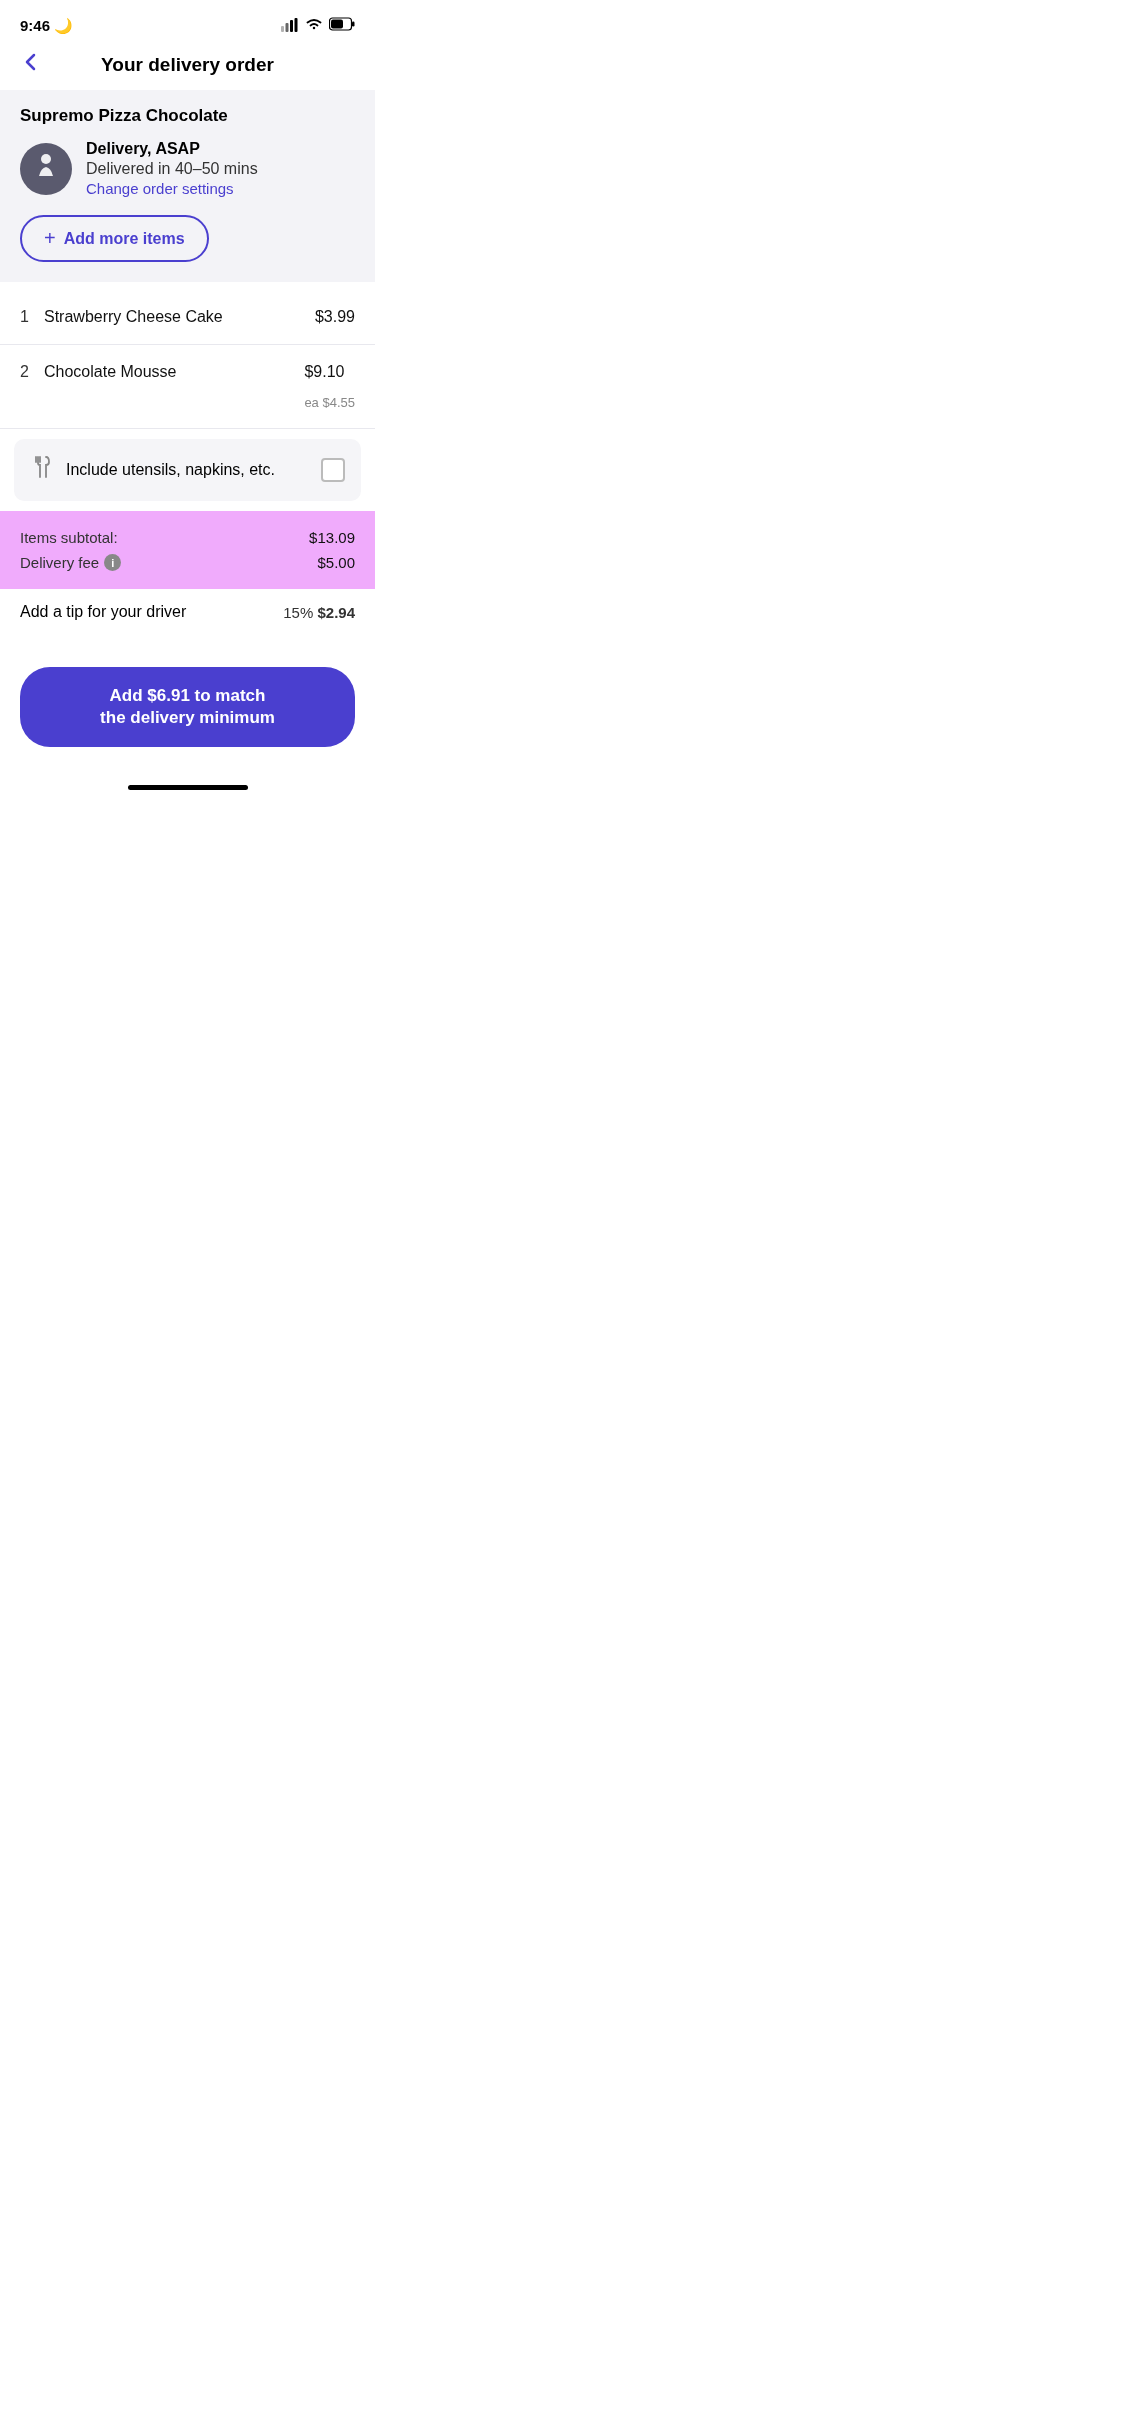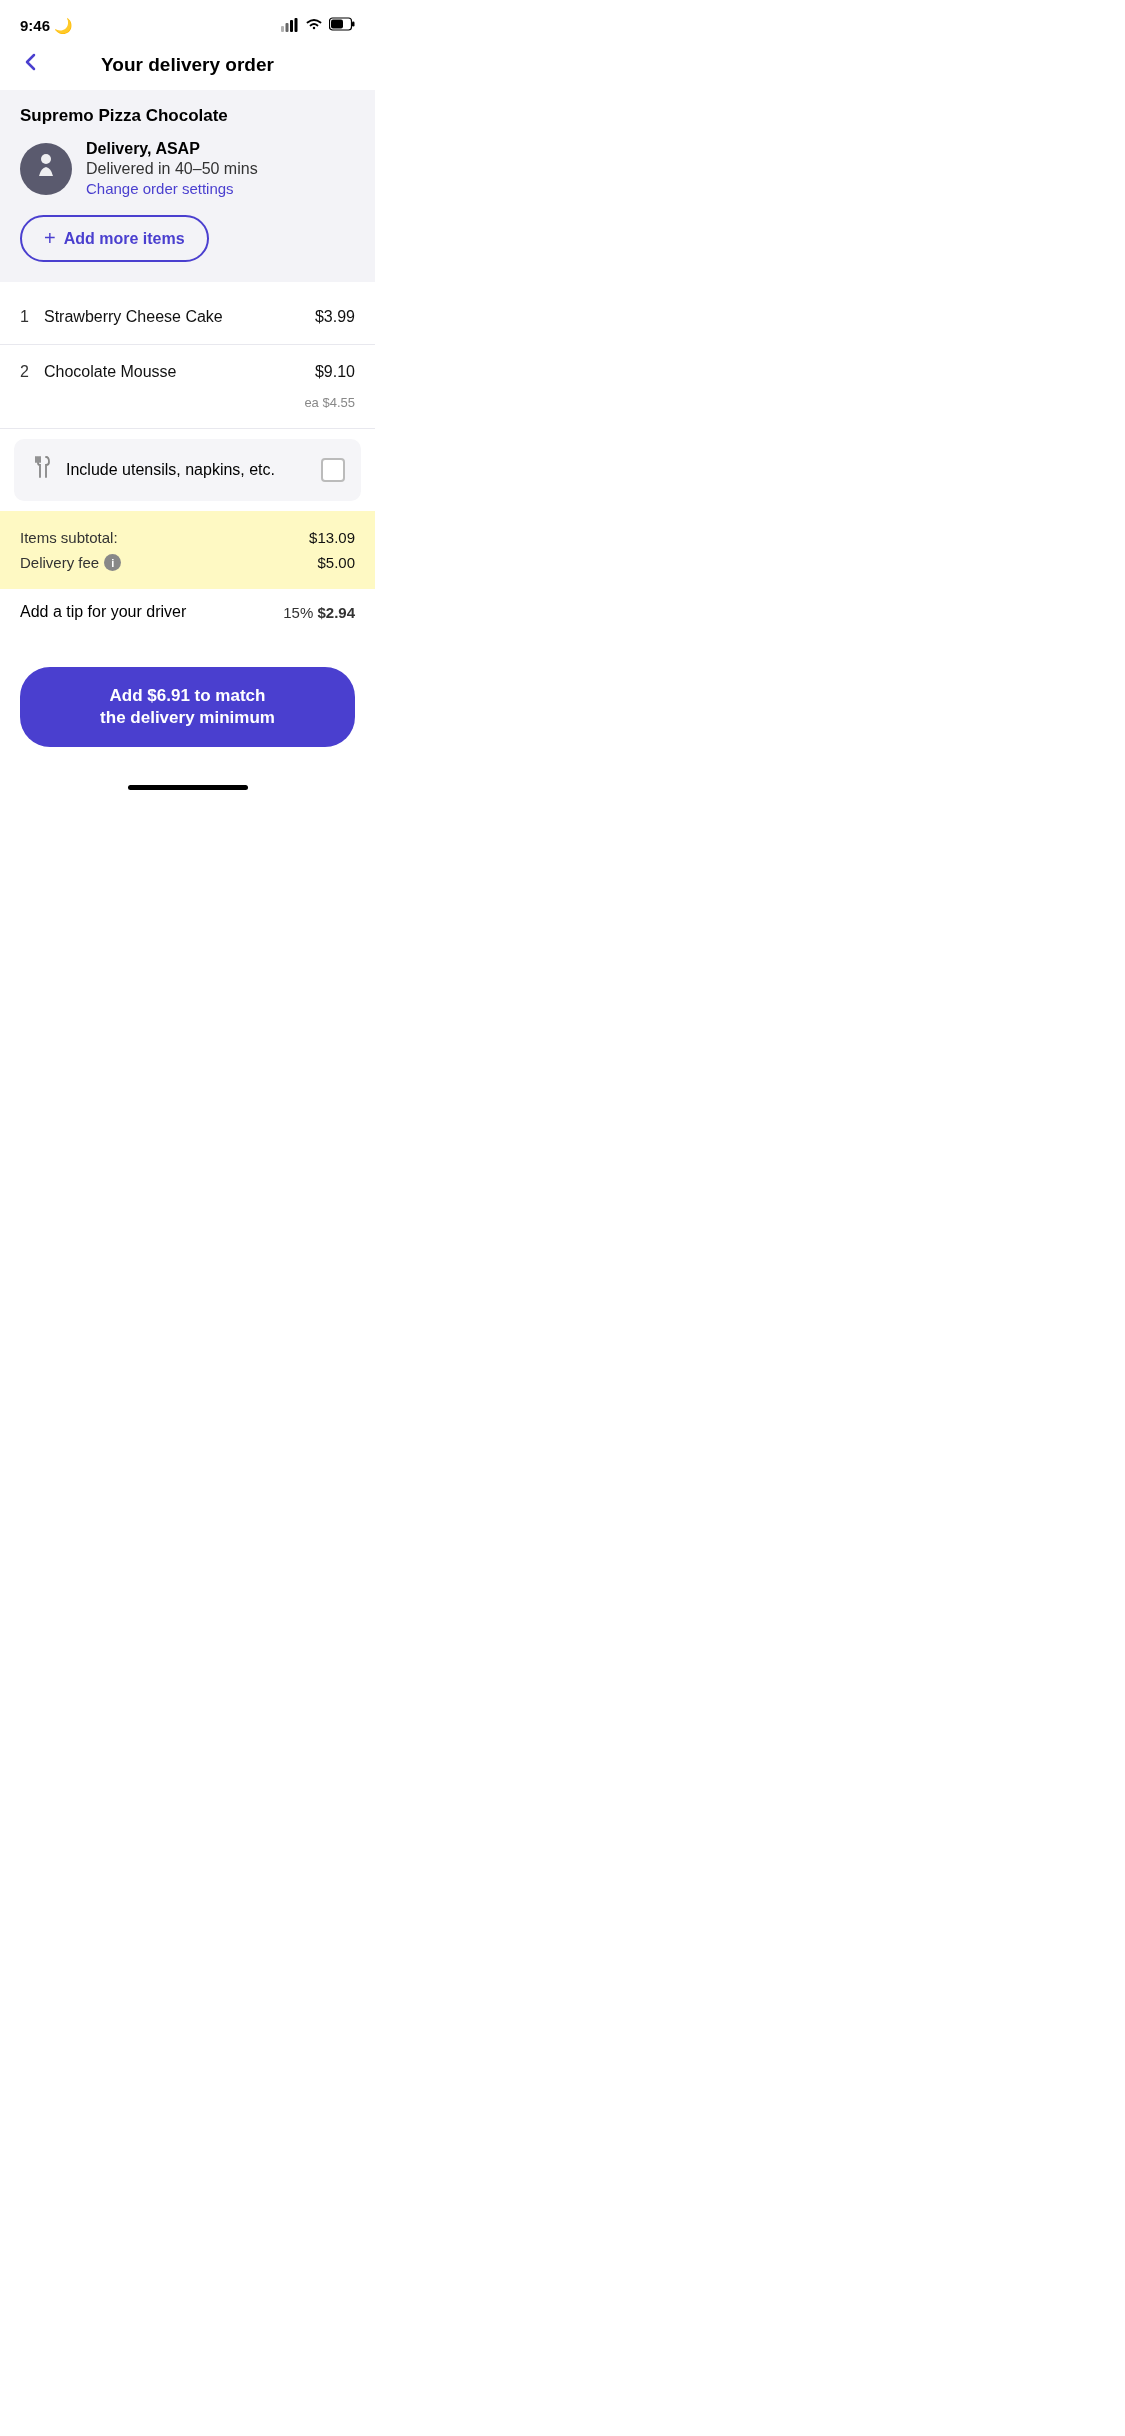--- a/index.html
+++ b/index.html
@@ -142,21 +142,20 @@
       color: #333;
       width: 24px;
       flex-shrink: 0;
     }
     .item-name {
       font-size: 16px;
       color: #111;
       flex: 1;
     }
     .item-price-block {
-      text-align: right;
     }
     .item-price {
       font-size: 16px;
       color: #111;
     }
     .item-unit-price {
       font-size: 13px;
       color: #888;
       margin-top: 14px;
     }
@@ -186,21 +185,21 @@
       border: 2px solid #bbb;
       border-radius: 4px;
       background: #fff;
       flex-shrink: 0;
       cursor: pointer;
     }
 
     
     .summary-section {
       padding: 18px 20px 10px;
-      background: #fef9c3;
+      background: #f0abfc;
     }
     .summary-row {
       display: flex;
       justify-content: space-between;
       align-items: center;
       margin-bottom: 8px;
     }
     .summary-label {
       font-size: 15px;
       color: #333;

